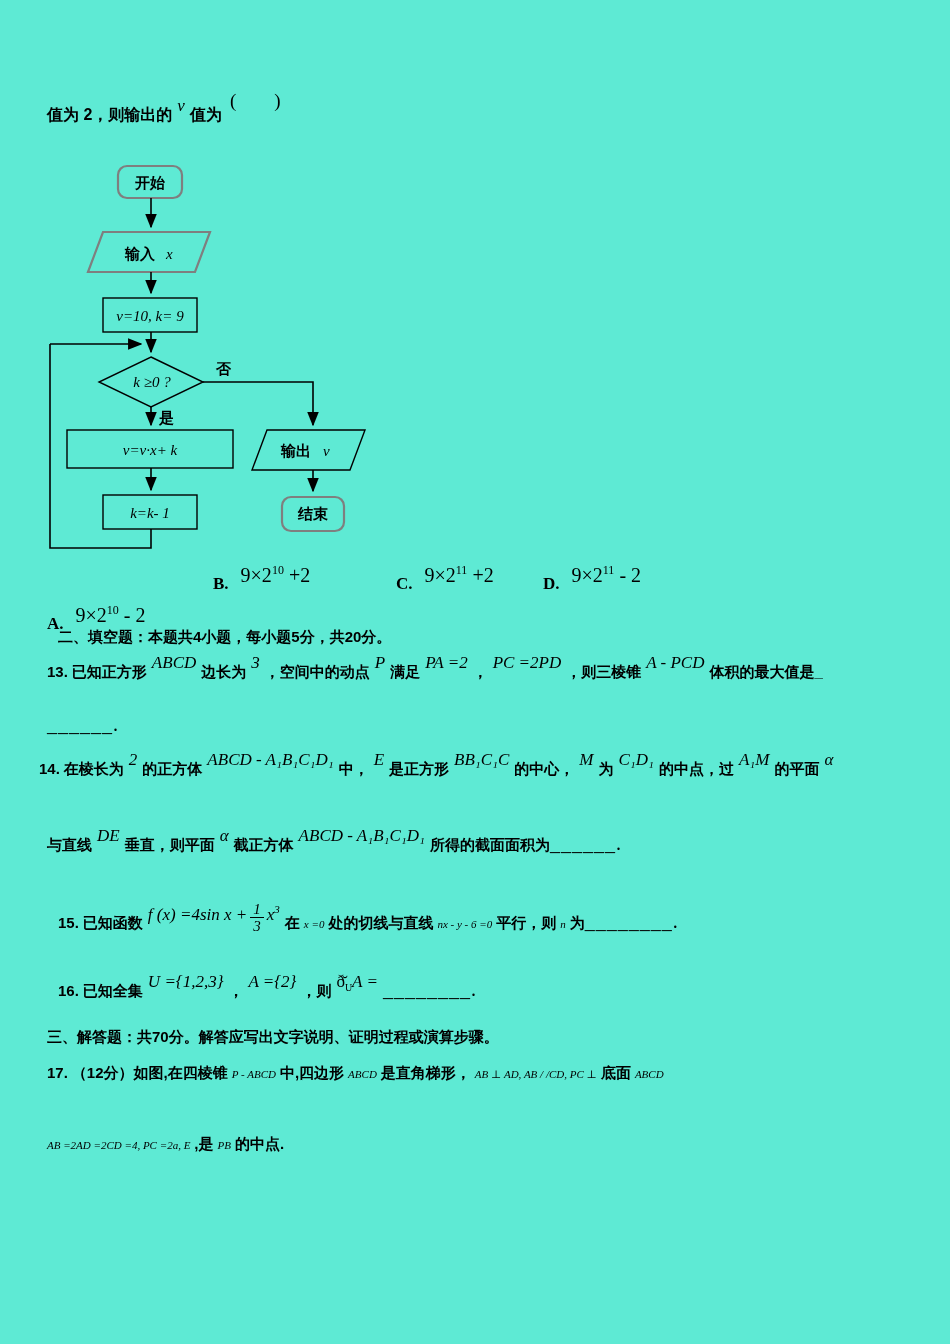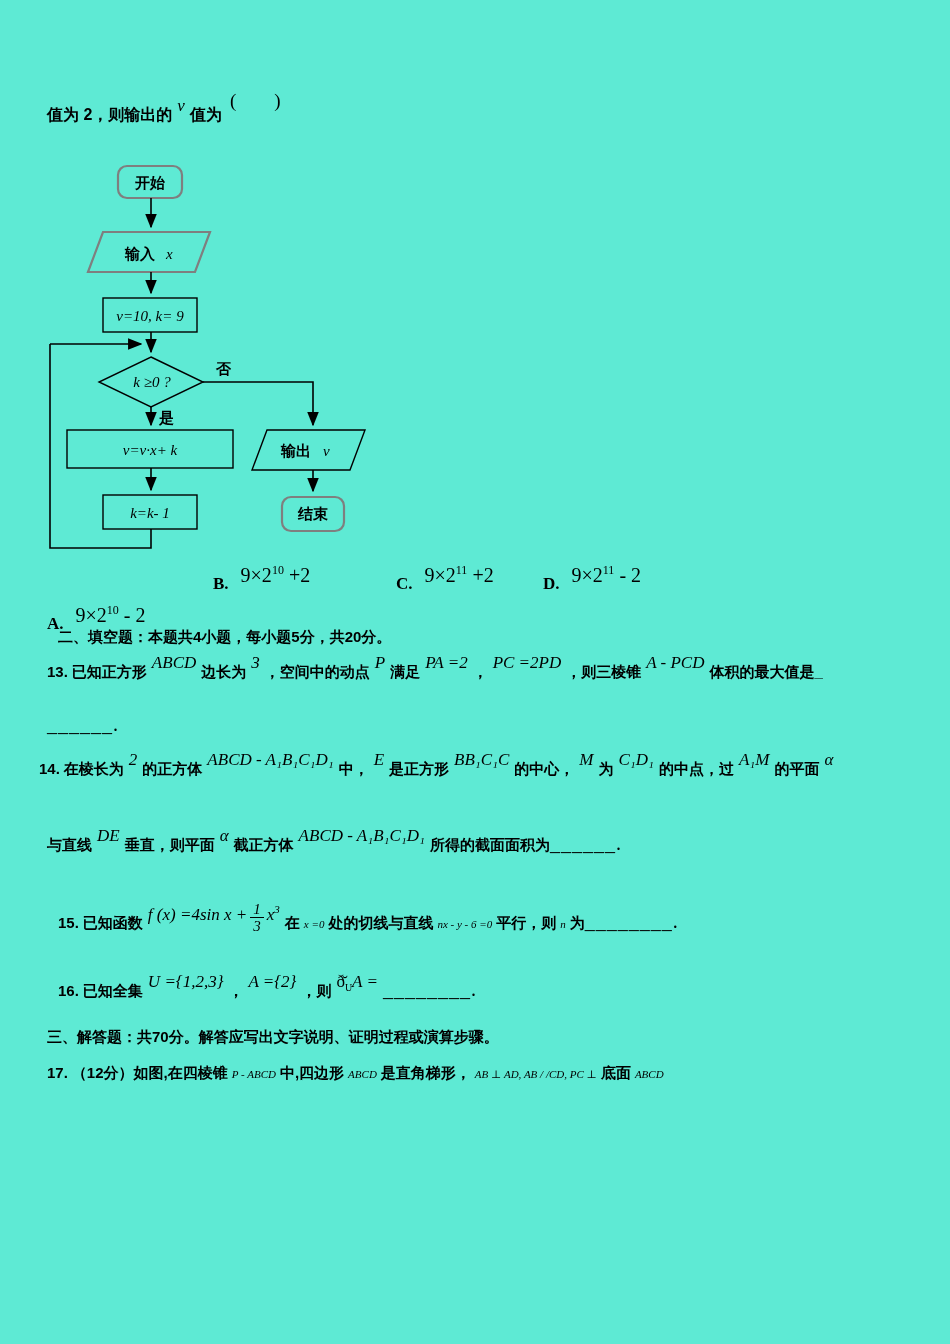--- a/index.html
+++ b/index.html
@@ -134,14 +134,17 @@
 
   <div class="line" style="left:47px;top:1026px;">
     <span class="cn">三、解答题：共70分。解答应写出文字说明、证明过程或演算步骤。</span>
   </div>
 
   <div class="line" style="left:47px;top:1062px;">
     <span class="cn">17.</span>
     <span class="cn">（12分）如图,在四棱锥</span><span class="mi">P - ABCD</span><span class="cn">中,四边形</span><span class="mi">ABCD</span><span class="cn">是直角梯形，</span><span class="mi">AB ⊥ AD, AB / /CD, PC ⊥</span><span class="cn">底面</span><span class="mi">ABCD</span>
   </div>
 
+  <div class="line" style="left:47px;top:1133px;">
+    <span class="mi" style="margin-left:0">AB =2AD =2CD =4, PC =2a, E</span><span class="cn">,是</span><span class="mi">PB</span><span class="cn">的中点.</span>
+  </div>
 
 </div>
 
 </body></html>

